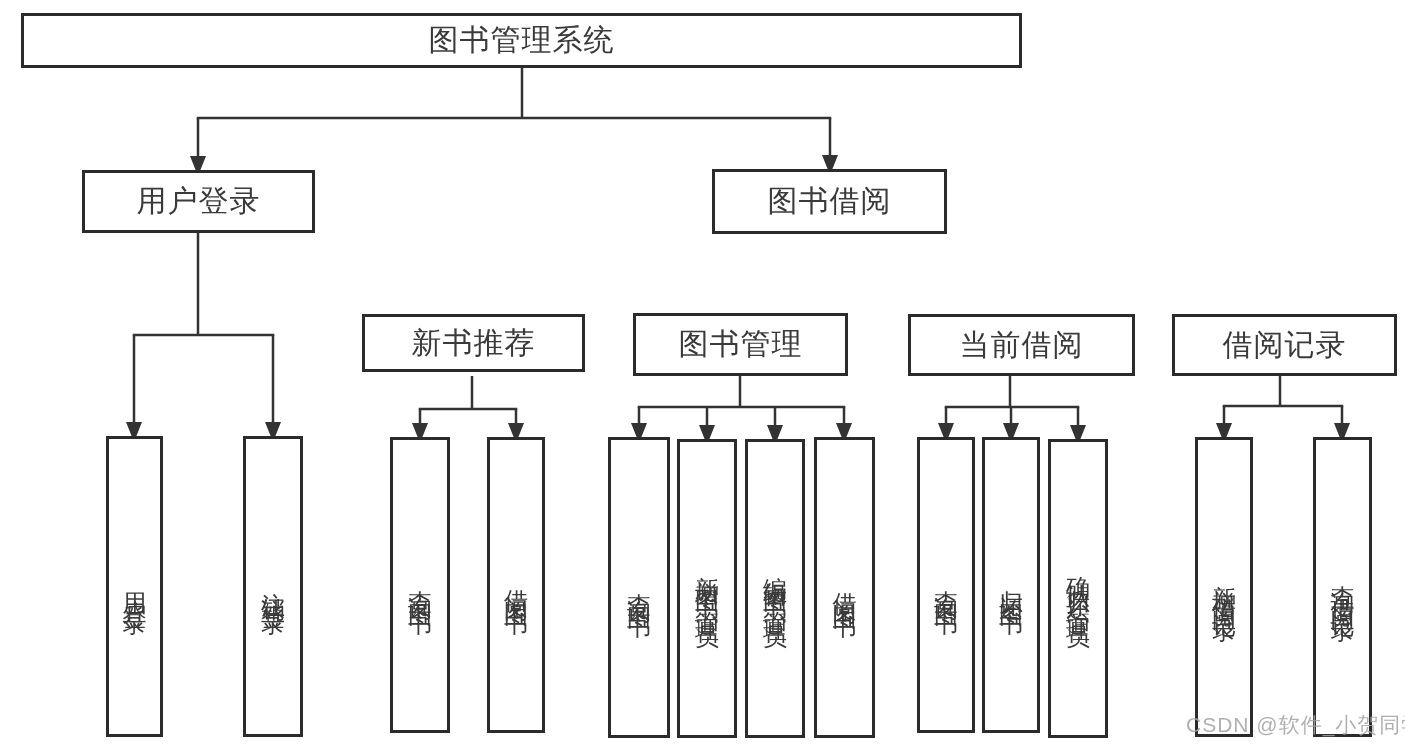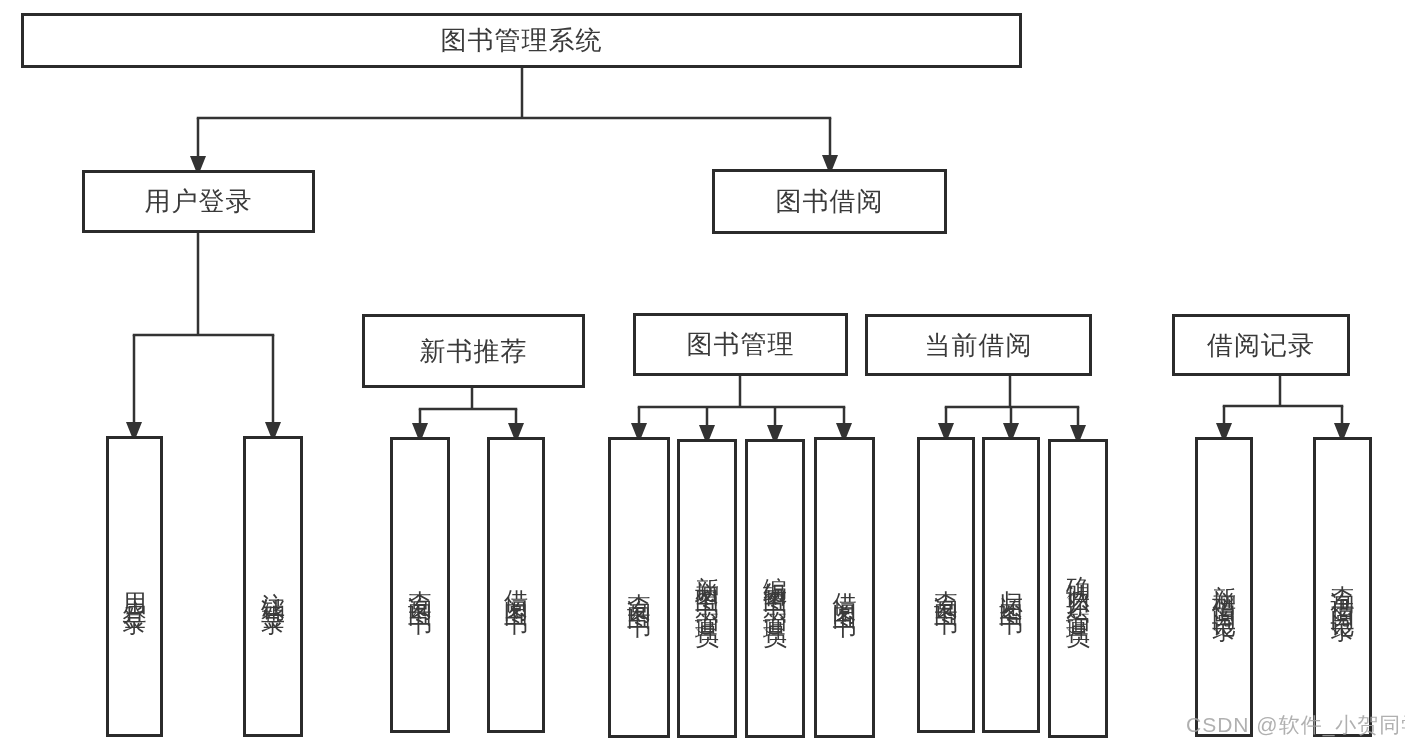--- a/index.html
+++ b/index.html
@@ -27,21 +27,21 @@
     box-sizing: border-box;
     background: #ffffff;
     border: 3px solid #2b2b2b;
     color: #3a3a3a;
     display: flex;
     align-items: center;
     justify-content: center;
     text-align: center;
   }
   .node.h {
-    font-size: 26px;
+    font-size: 30px;
     letter-spacing: 1px;
     white-space: nowrap;
   }
   .node.v {
     writing-mode: vertical-rl;
     text-orientation: mixed;
     font-size: 24px;
     letter-spacing: 7px;
     line-height: 1;
   }
@@ -98,24 +98,24 @@
       <line x1="1222.75" y1="406" x2="1343.25" y2="406" stroke="#333333" stroke-width="2.5"></line>
       <line x1="1224" y1="406" x2="1224" y2="427" stroke="#333333" stroke-width="2.5"></line>
       <polygon points="1216,423 1232,423 1224,443" fill="#333333"></polygon>
       <line x1="1342" y1="406" x2="1342" y2="427" stroke="#333333" stroke-width="2.5"></line>
       <polygon points="1334,423 1350,423 1342,443" fill="#333333"></polygon>
     </svg>
   <div>
       <div class="node h" style="left: 21px; top: 13px; width: 1001px; height: 55px; background: rgb(255, 255, 255); border-color: rgb(43, 43, 43); color: rgb(58, 58, 58);">图书管理系统</div>
       <div class="node h" style="left: 82px; top: 170px; width: 233px; height: 63px; background: rgb(255, 255, 255); border-color: rgb(43, 43, 43); color: rgb(58, 58, 58);">用户登录</div>
       <div class="node h" style="left: 712px; top: 169px; width: 235px; height: 65px; background: rgb(255, 255, 255); border-color: rgb(43, 43, 43); color: rgb(58, 58, 58);">图书借阅</div>
-      <div class="node h" style="left: 362px; top: 314px; width: 223px; height: 74px; background: rgb(255, 255, 255); border-color: rgb(43, 43, 43); color: rgb(58, 58, 58);">新书推荐</div>
+      <div class="node h" style="left: 362px; top: 314px; width: 223px; height: 58px; background: rgb(255, 255, 255); border-color: rgb(43, 43, 43); color: rgb(58, 58, 58);">新书推荐</div>
       <div class="node h" style="left: 633px; top: 313px; width: 215px; height: 63px; background: rgb(255, 255, 255); border-color: rgb(43, 43, 43); color: rgb(58, 58, 58);">图书管理</div>
-      <div class="node h" style="left: 865px; top: 314px; width: 227px; height: 62px; background: rgb(255, 255, 255); border-color: rgb(43, 43, 43); color: rgb(58, 58, 58);">当前借阅</div>
-      <div class="node h" style="left: 1172px; top: 314px; width: 178px; height: 62px; background: rgb(255, 255, 255); border-color: rgb(43, 43, 43); color: rgb(58, 58, 58);">借阅记录</div>
+      <div class="node h" style="left: 908px; top: 314px; width: 227px; height: 62px; background: rgb(255, 255, 255); border-color: rgb(43, 43, 43); color: rgb(58, 58, 58);">当前借阅</div>
+      <div class="node h" style="left: 1172px; top: 314px; width: 225px; height: 62px; background: rgb(255, 255, 255); border-color: rgb(43, 43, 43); color: rgb(58, 58, 58);">借阅记录</div>
       <div class="node v" style="left: 106px; top: 436px; width: 57px; height: 301px; background: rgb(255, 255, 255); border-color: rgb(43, 43, 43); color: rgb(58, 58, 58);">用户登录</div>
       <div class="node v" style="left: 243px; top: 436px; width: 60px; height: 301px; background: rgb(255, 255, 255); border-color: rgb(43, 43, 43); color: rgb(58, 58, 58);">注销登录</div>
       <div class="node v" style="left: 390px; top: 437px; width: 60px; height: 296px; background: rgb(255, 255, 255); border-color: rgb(43, 43, 43); color: rgb(58, 58, 58);">查询图书</div>
       <div class="node v" style="left: 487px; top: 437px; width: 58px; height: 296px; background: rgb(255, 255, 255); border-color: rgb(43, 43, 43); color: rgb(58, 58, 58);">借阅图书</div>
       <div class="node v" style="left: 608px; top: 437px; width: 62px; height: 301px; background: rgb(255, 255, 255); border-color: rgb(43, 43, 43); color: rgb(58, 58, 58);">查询图书</div>
       <div class="node v" style="left: 677px; top: 439px; width: 60px; height: 299px; background: rgb(255, 255, 255); border-color: rgb(43, 43, 43); color: rgb(58, 58, 58);">新增图书（管理员）</div>
       <div class="node v" style="left: 745px; top: 439px; width: 60px; height: 299px; background: rgb(255, 255, 255); border-color: rgb(43, 43, 43); color: rgb(58, 58, 58);">编辑图书（管理员）</div>
       <div class="node v" style="left: 814px; top: 437px; width: 61px; height: 301px; background: rgb(255, 255, 255); border-color: rgb(43, 43, 43); color: rgb(58, 58, 58);">借阅图书</div>
       <div class="node v" style="left: 917px; top: 437px; width: 58px; height: 296px; background: rgb(255, 255, 255); border-color: rgb(43, 43, 43); color: rgb(58, 58, 58);">查询图书</div>
       <div class="node v" style="left: 982px; top: 437px; width: 58px; height: 296px; background: rgb(255, 255, 255); border-color: rgb(43, 43, 43); color: rgb(58, 58, 58);">归还图书</div>

